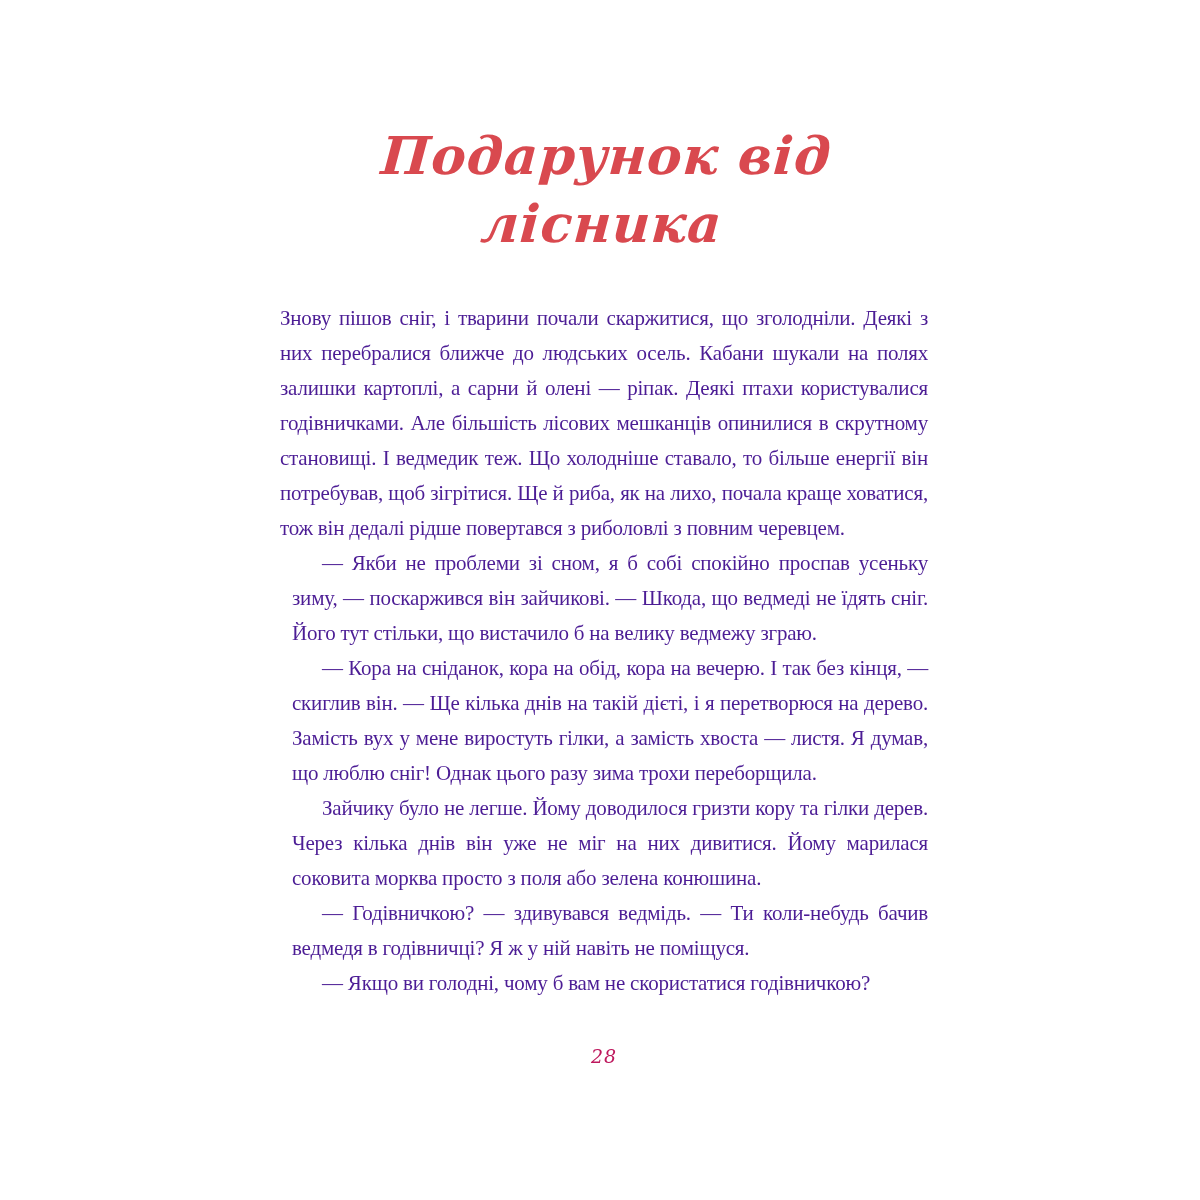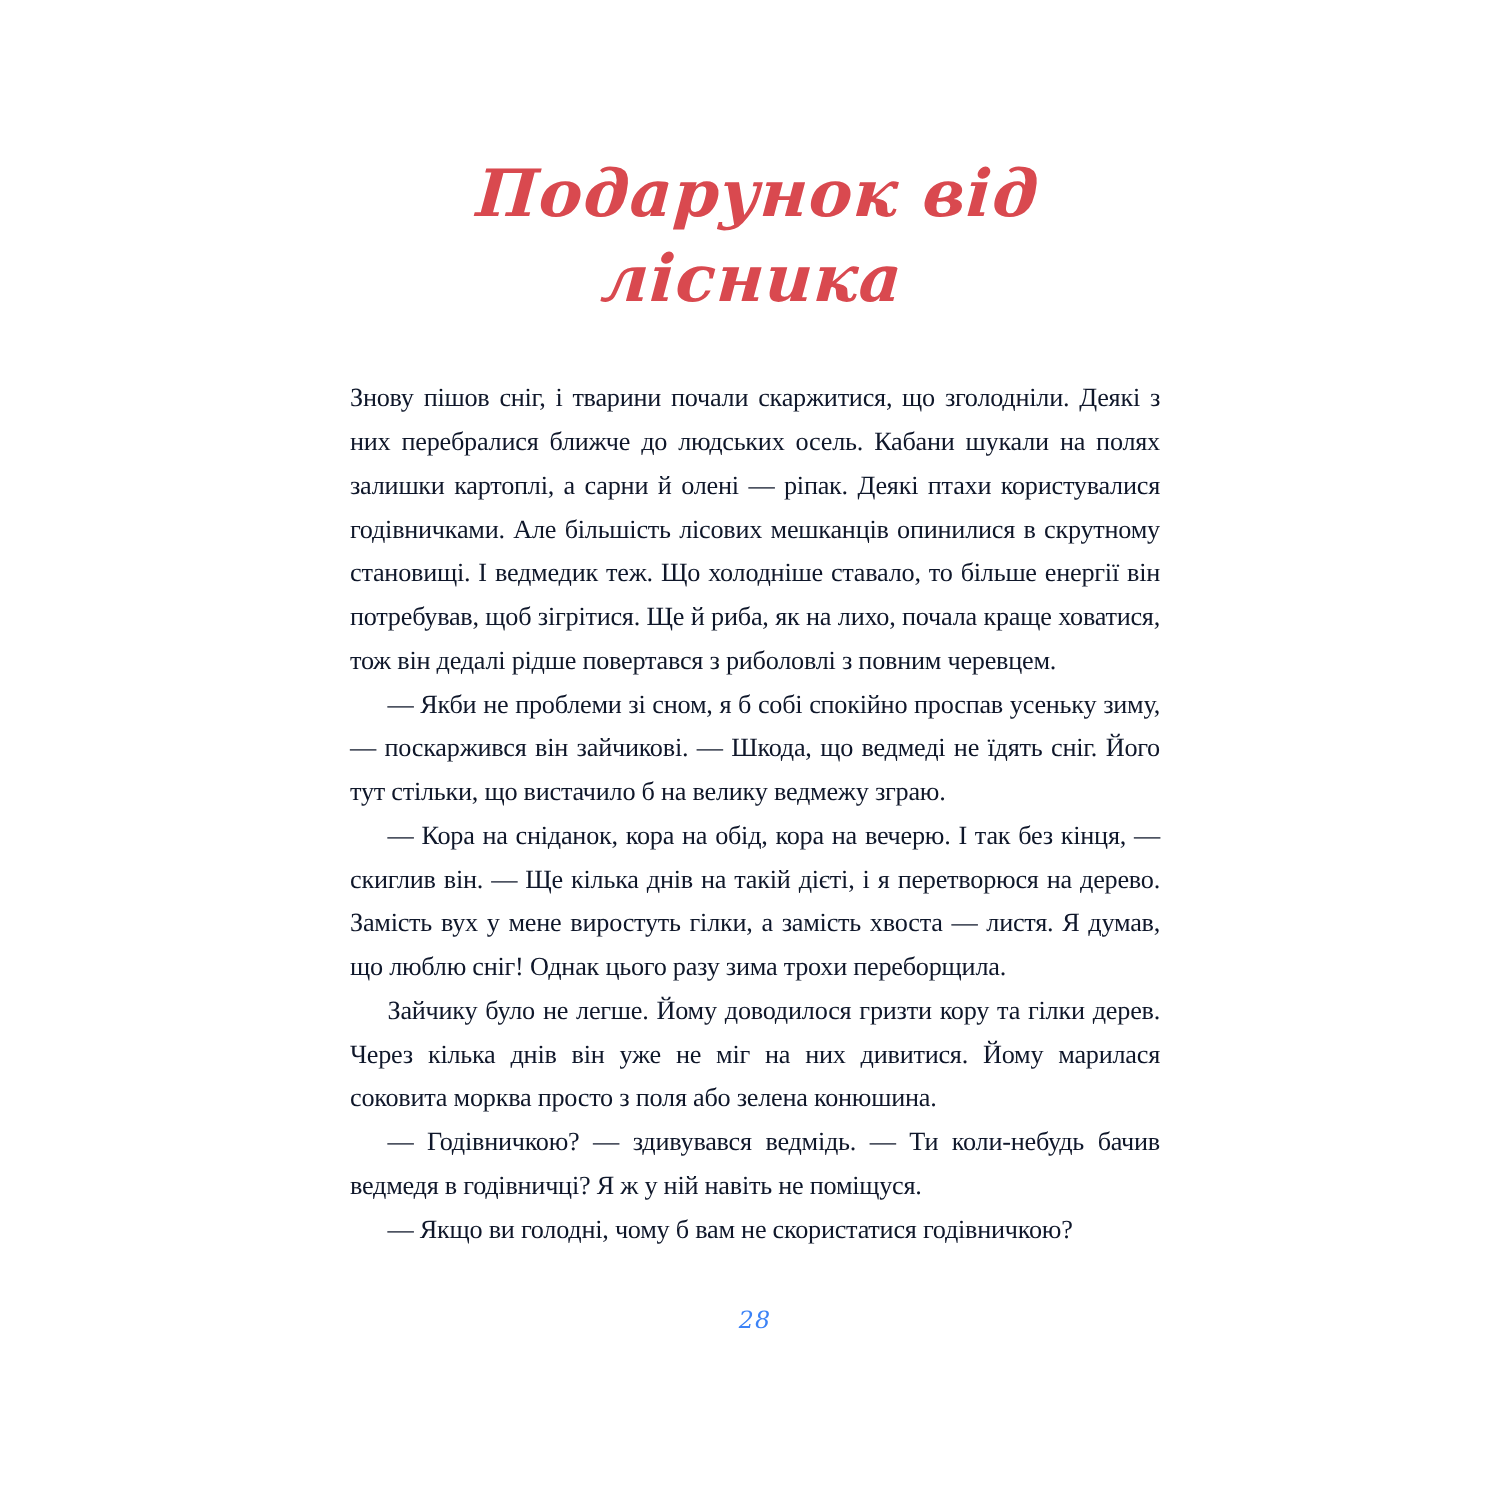--- a/index.html
+++ b/index.html
@@ -28,33 +28,34 @@
     letter-spacing: 1px;
     color: #d9494f;
     transform: skewX(-4deg);
   }
   .content p {
     margin: 0;
     font-size: 21px;
     line-height: 35px;
     letter-spacing: -0.2px;
     text-align: justify;
-    color: #0f172a;
+    color: #4c1d95;
   }
   .content p.indent {
     text-indent: 30px;
+    margin-left: 12px;
   }
   .page-number {
     margin-top: 44px;
     text-align: center;
     font-family: "DejaVu Serif", serif;
     font-style: italic;
     font-size: 19px;
     letter-spacing: 1px;
-    color: #3b82f6;
+    color: #be185d;
   }
 </style>
 </head>
 <body>
 
 <div class="page">
   <h1 class="chapter-title">Подарунок від лісника</h1>
 
   <div class="content">
     <p>Знову пішов сніг, і тварини почали скаржитися, що зголодніли. Деякі з них перебралися ближче до людських осель. Кабани шукали на полях залишки картоплі, а сарни й олені — ріпак. Деякі птахи користувалися годівничками. Але більшість лісових мешканців опинилися в скрутному становищі. І ведмедик теж. Що холодніше ставало, то більше енергії він потребував, щоб зігрітися. Ще й риба, як на лихо, почала краще ховатися, тож він дедалі рідше повертався з риболовлі з повним черевцем.</p>

